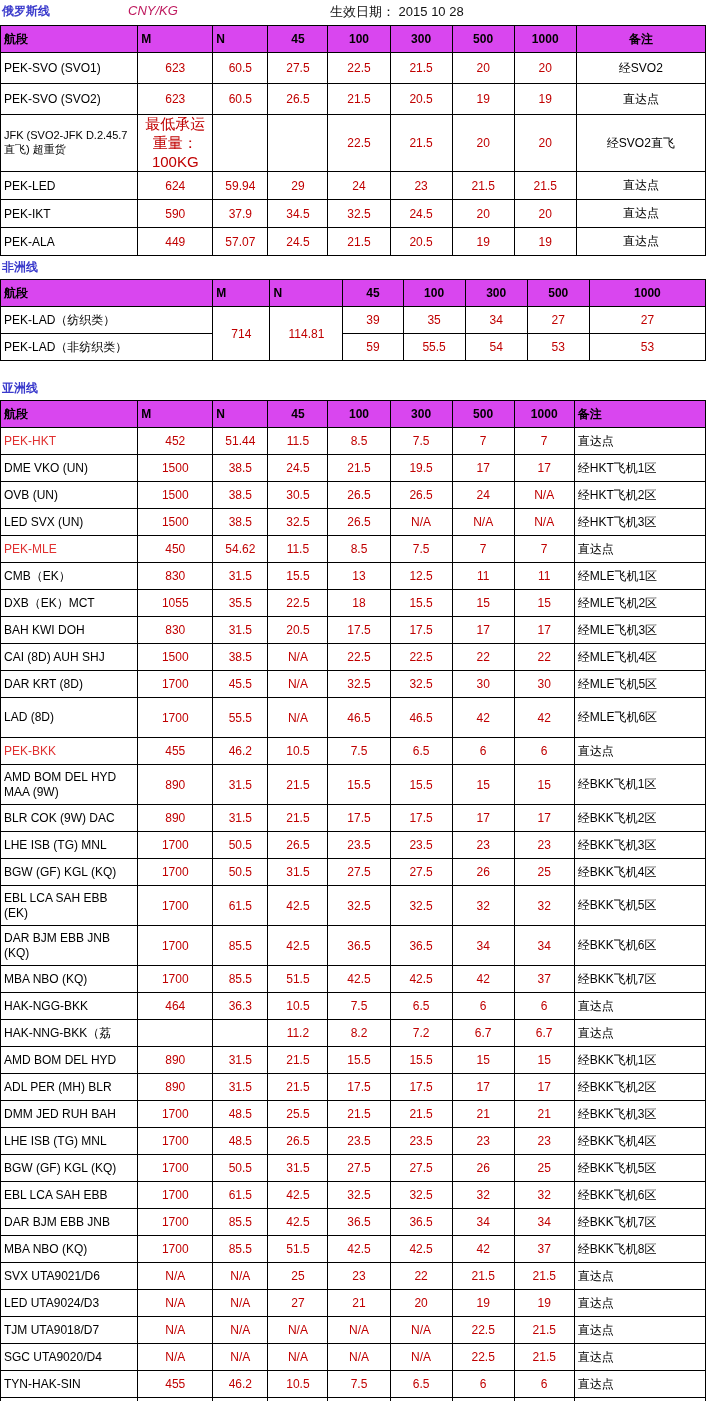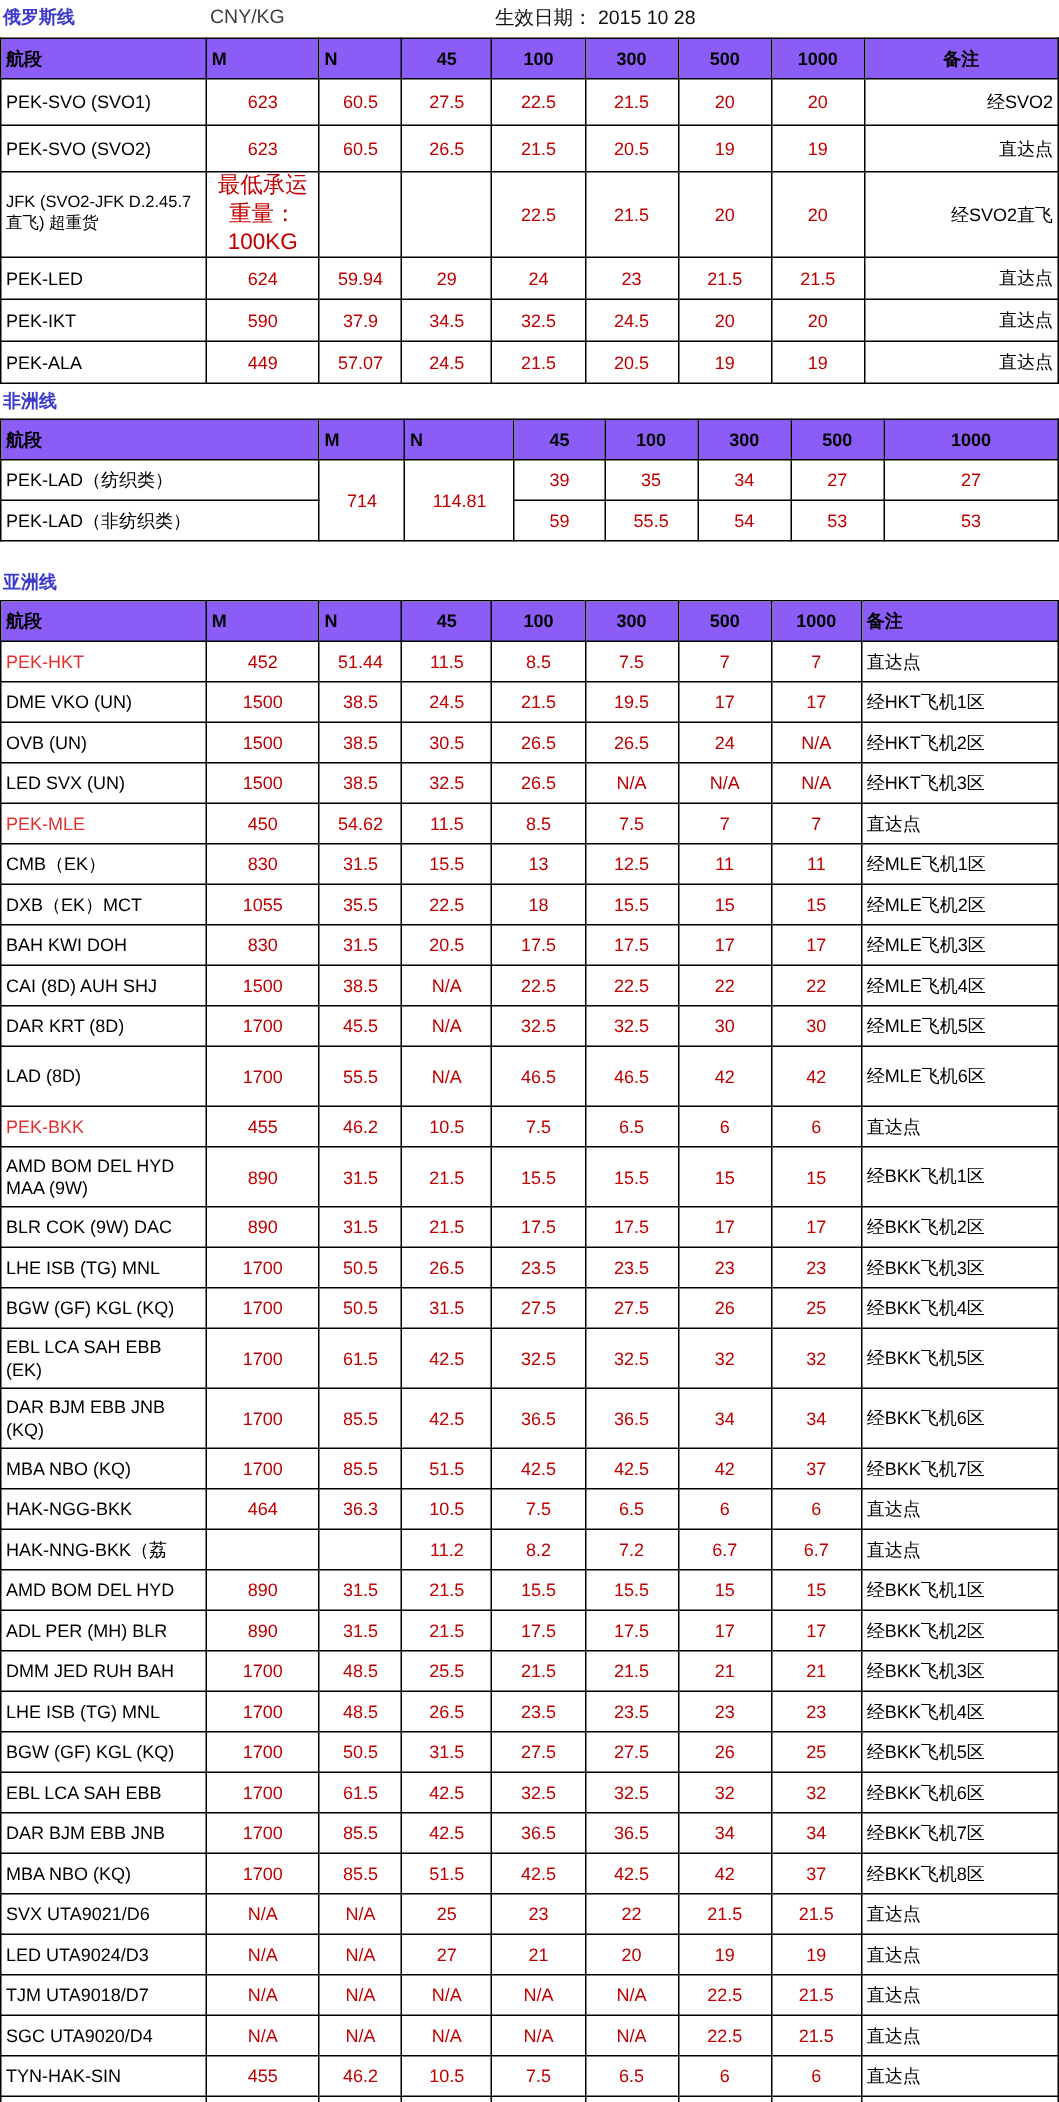--- a/index.html
+++ b/index.html
@@ -13,49 +13,49 @@
   .page{width:706px;position:relative;}
 
   
   .metabar{
     height:25px;
     position:relative;
     font-size:13px;
   }
   .metabar .m{position:absolute;top:3px;white-space:nowrap;}
   .m-line{left:2px;color:#3a3acc;font-weight:bold;font-size:12px;}
-  .m-unit{left:140px;color:#404040;}
+  .m-unit{left:128px;color:#be185d;font-style:italic;}
   .m-date{left:330px;color:#111;}
 
   
   table{
     border-collapse:collapse;
     table-layout:fixed;
     width:706px;
     font-size:12px;
   }
   td,th{
     border:1px solid #000;
     padding:0 3px;
     height:26px;
     vertical-align:middle;
     font-weight:normal;
     overflow:hidden;
     white-space:nowrap;
   }
   thead td{
-    background:#8b5cf6;
+    background:#d946ef;
     font-weight:bold;
     color:#000;
     text-align:center;
   }
   thead td.left{text-align:left;}
   td.seg{text-align:left;color:#000;}
   td.num{text-align:center;color:#c00000;}
-  td.note{text-align:right;color:#000;}
+  td.note{text-align:center;color:#000;}
   td.note-l{text-align:left;color:#000;}
   td.red-seg{color:#e03030;margin-left:24px;}
 
   .wrap2{white-space:normal;line-height:1.25;}
 
   
   .seclabel{
     color:#3a3acc;
     font-weight:bold;
     font-size:12px;

